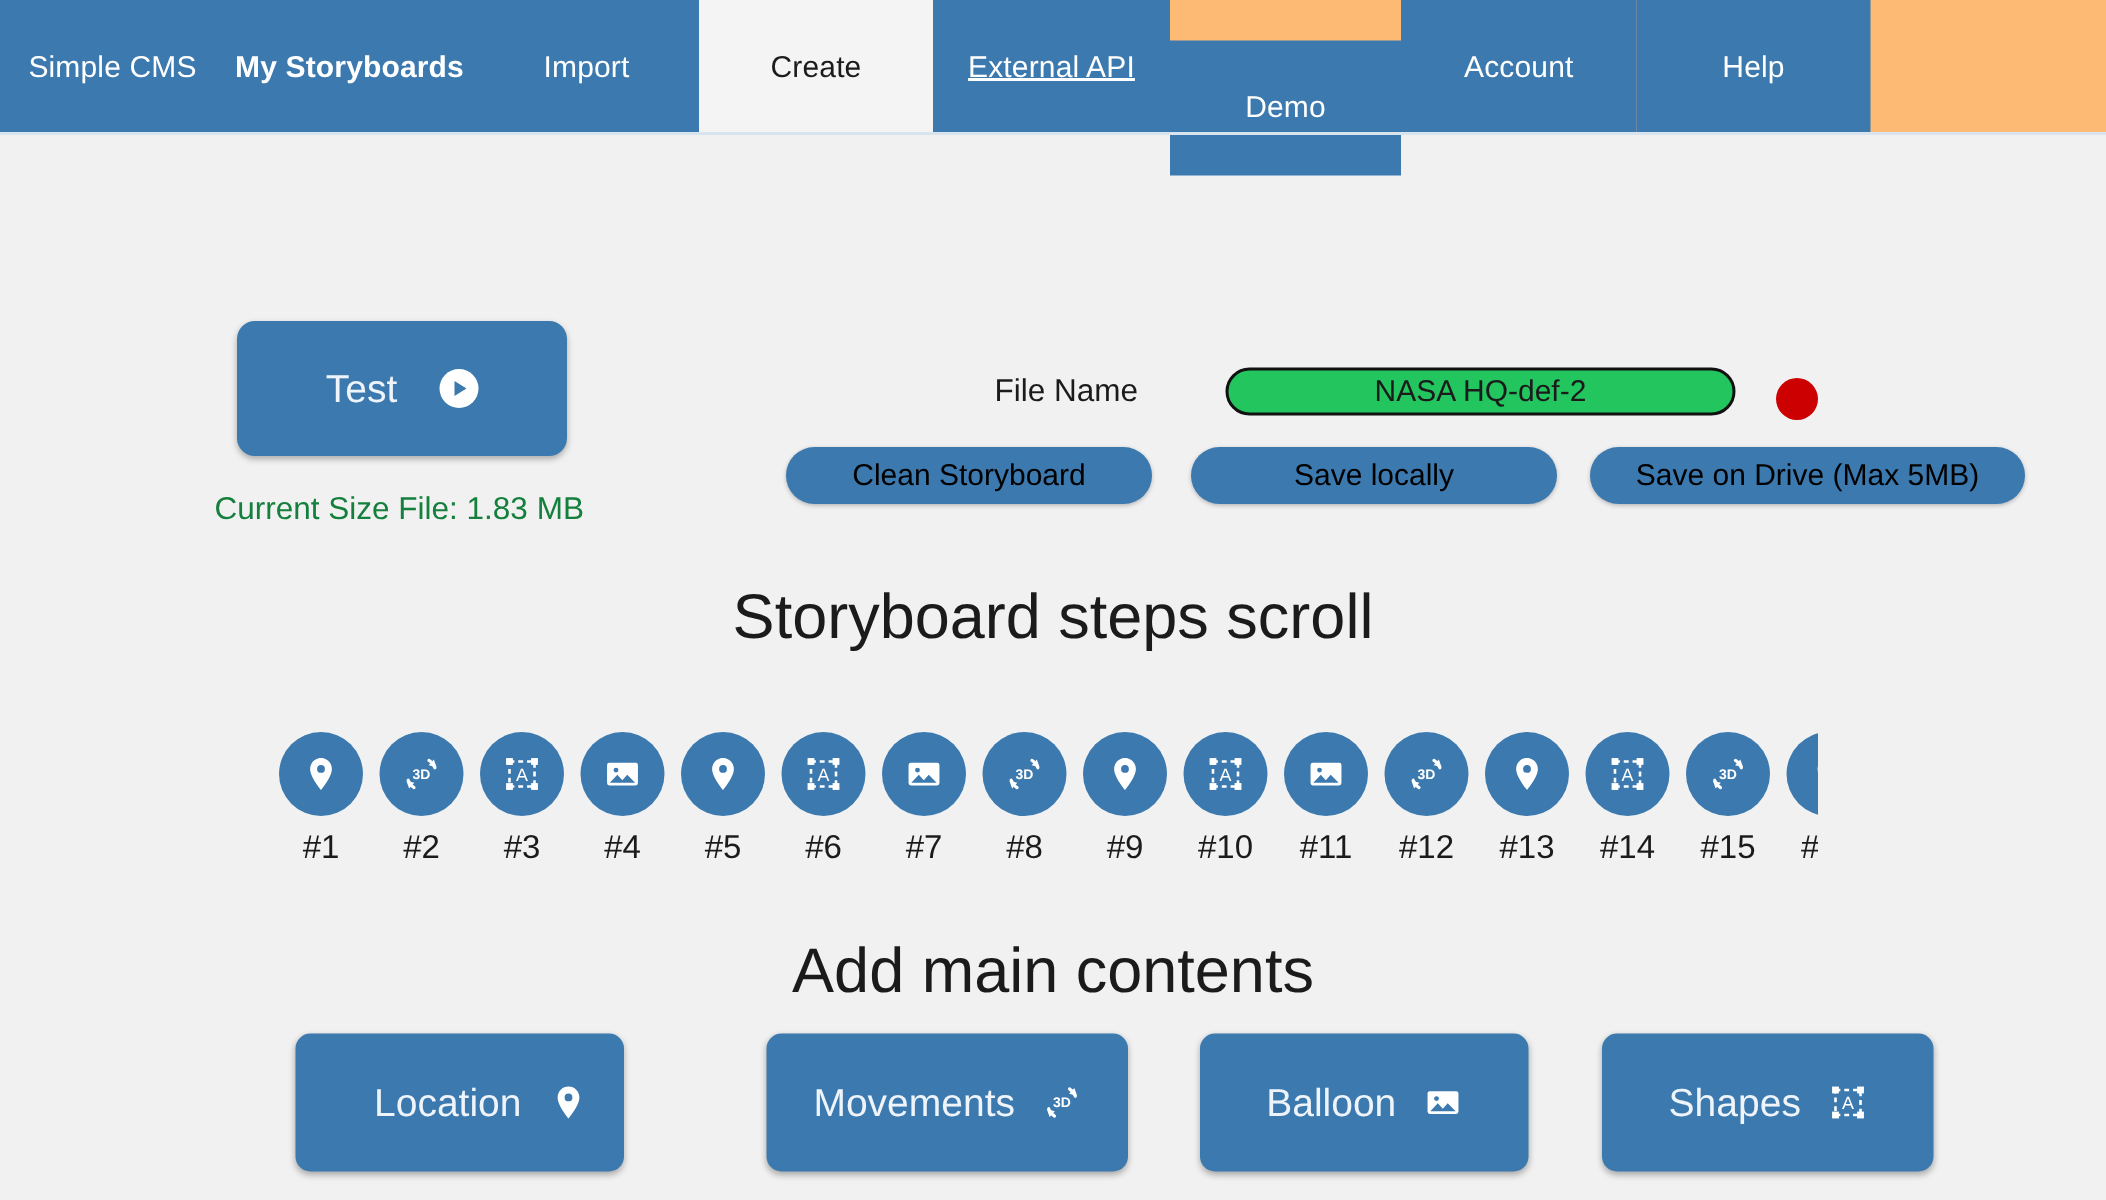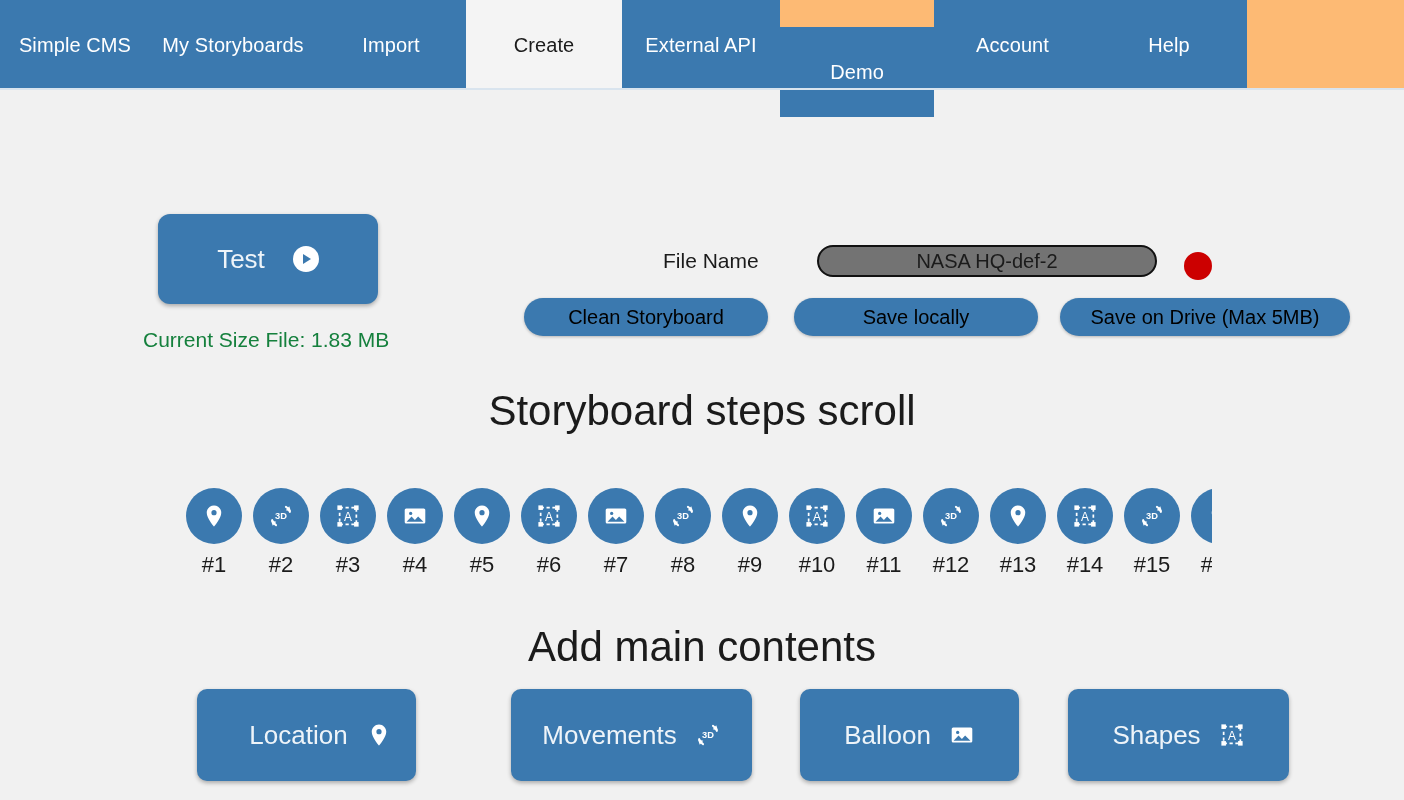--- a/index.html
+++ b/index.html
@@ -46,24 +46,24 @@
   .navbar::after {
     content: "";
     position: absolute;
     left: 0; right: 0; bottom: 0;
     height: 2px;
     background: #d9e4ee;
   }
 
   
   .nav-simple-cms    { width: 150px; }
-  .nav-my-storyboards{ width: 166px; }
+  .nav-my-storyboards{ width: 166px; font-weight: bold; }
   .nav-import        { width: 150px; }
   .nav-create        { width: 156px; }
-  .nav-external-api  { width: 158px; }
+  .nav-external-api  { width: 158px; text-decoration: underline; }
   .nav-demo          { width: 154px; margin-top: 27px; }
   .nav-connect       { width: 157px; }
   .nav-account       { width: 157px; }
   .nav-help          { width: 156px; }
 
   
   .canvas { position: relative; width: 1404px; height: 552px; }
 
   
   .test-button {
@@ -116,21 +116,21 @@
     left: 663px; top: 159px;
     font-size: 21px;
     color: #1b1b1b;
   }
   .filename-field {
     position: absolute;
     left: 817px; top: 155px;
     width: 340px; height: 32px;
     border: 2px solid #111111;
     border-radius: 16px;
-    background: #737373;
+    background: #22c55e;
     color: #1b1b1b;
     font-family: "Liberation Sans", sans-serif;
     font-size: 20px;
     text-align: center;
     outline: none;
   }
   .record-dot {
     position: absolute;
     left: 1184px; top: 162px;
     width: 28px; height: 28px;

